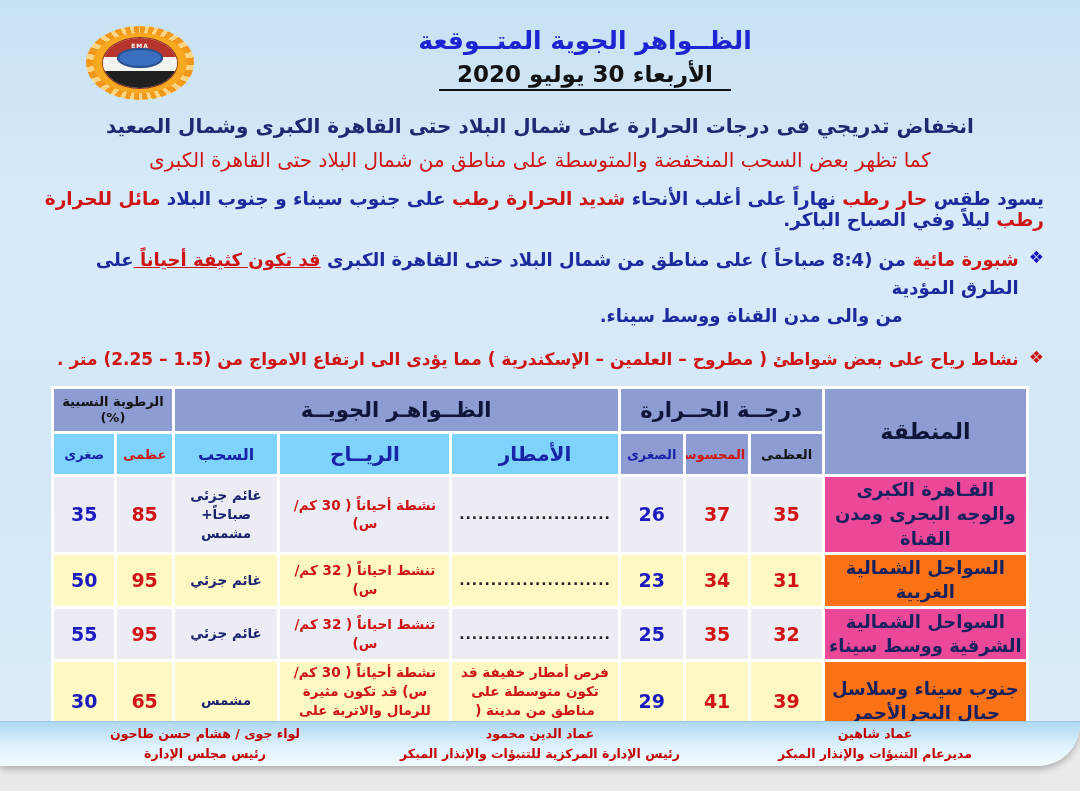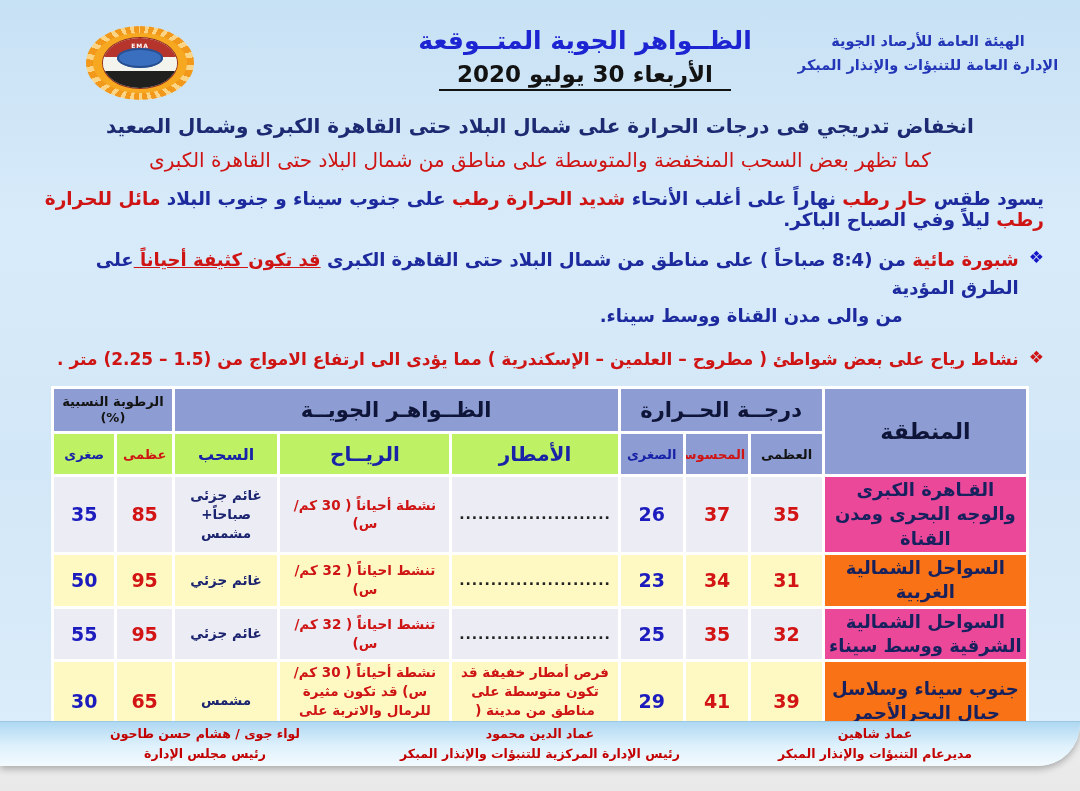--- a/index.html
+++ b/index.html
@@ -52,21 +52,21 @@
   .u{ text-decoration:underline; }
   .wind-note{color:#cf1414;font-weight:bold;font-size:17px;}
   
   table.wx{width:978px;margin:14px auto 0 auto;border-collapse:separate;border-spacing:3px;
            background:#fff;table-layout:fixed;}
   table.wx td,table.wx th{padding:1px 3px;text-align:center;vertical-align:middle;overflow:hidden;}
   .hband{background:#8d9dd3;color:#0e1538;font-weight:bold;}
   th.group{font-size:21px;}
   th.hum-group{font-size:13px;line-height:1.25;color:#141414;}
   th.region-h{font-size:22px;vertical-align:middle;}
-  .sub{background:#bef264;font-weight:bold;}
+  .sub{background:#7dd3fc;font-weight:bold;}
   .sub.navy{color:#1823a8;} .sub.red-s{color:#cf1414;}
   .sub.big{font-size:20px;} .sub.mid{font-size:16px;} .sub.small{font-size:13px;}
   .tsub{background:#8d9dd3;font-weight:bold;font-size:13px;}
   .tsub.black{color:#141414;} .tsub.red-s{color:#cf1414;} .tsub.navy{color:#1823a8;}
   tr.light td{background:#ebecf4;}
   tr.dark td{background:#fef9c3;}
   tr.light td.region{background:#ec4899;}
   tr.dark td.region{background:#f97316;}
   td.region{color:#17215e;font-weight:bold;font-size:18px;line-height:1.35;}
   td.num-red{color:#d21414;font-weight:bold;font-size:19px;}
@@ -82,24 +82,20 @@
        border-top:1px solid #9cc8e4;
        display:flex;justify-content:space-between;align-items:center;padding:0 40px;}
   .sig-block{width:33%;text-align:center;color:#c20000;font-weight:bold;font-size:12.5px;line-height:1.6;}
 </style>
 </head>
 <body>
 
 <div class="doc">
 
   <div class="hdr">
-    <div class="org">
-      <div>الهيئة العامة للأرصاد الجوية</div>
-      <div>الإدارة العامة للتنبؤات والإنذار المبكر</div>
-    </div>
     <div class="title-wrap">
       <div class="main-title">الظــواهر الجوية المتــوقعة</div>
       <div><span class="date-line">الأربعاء 30 يوليو 2020</span></div>
     </div>
     <div class="logo">
       <div class="rays"></div>
       <div class="rays-inner"></div>
       <div class="oval">
         <div class="band-red">
           <span>EMA</span>

